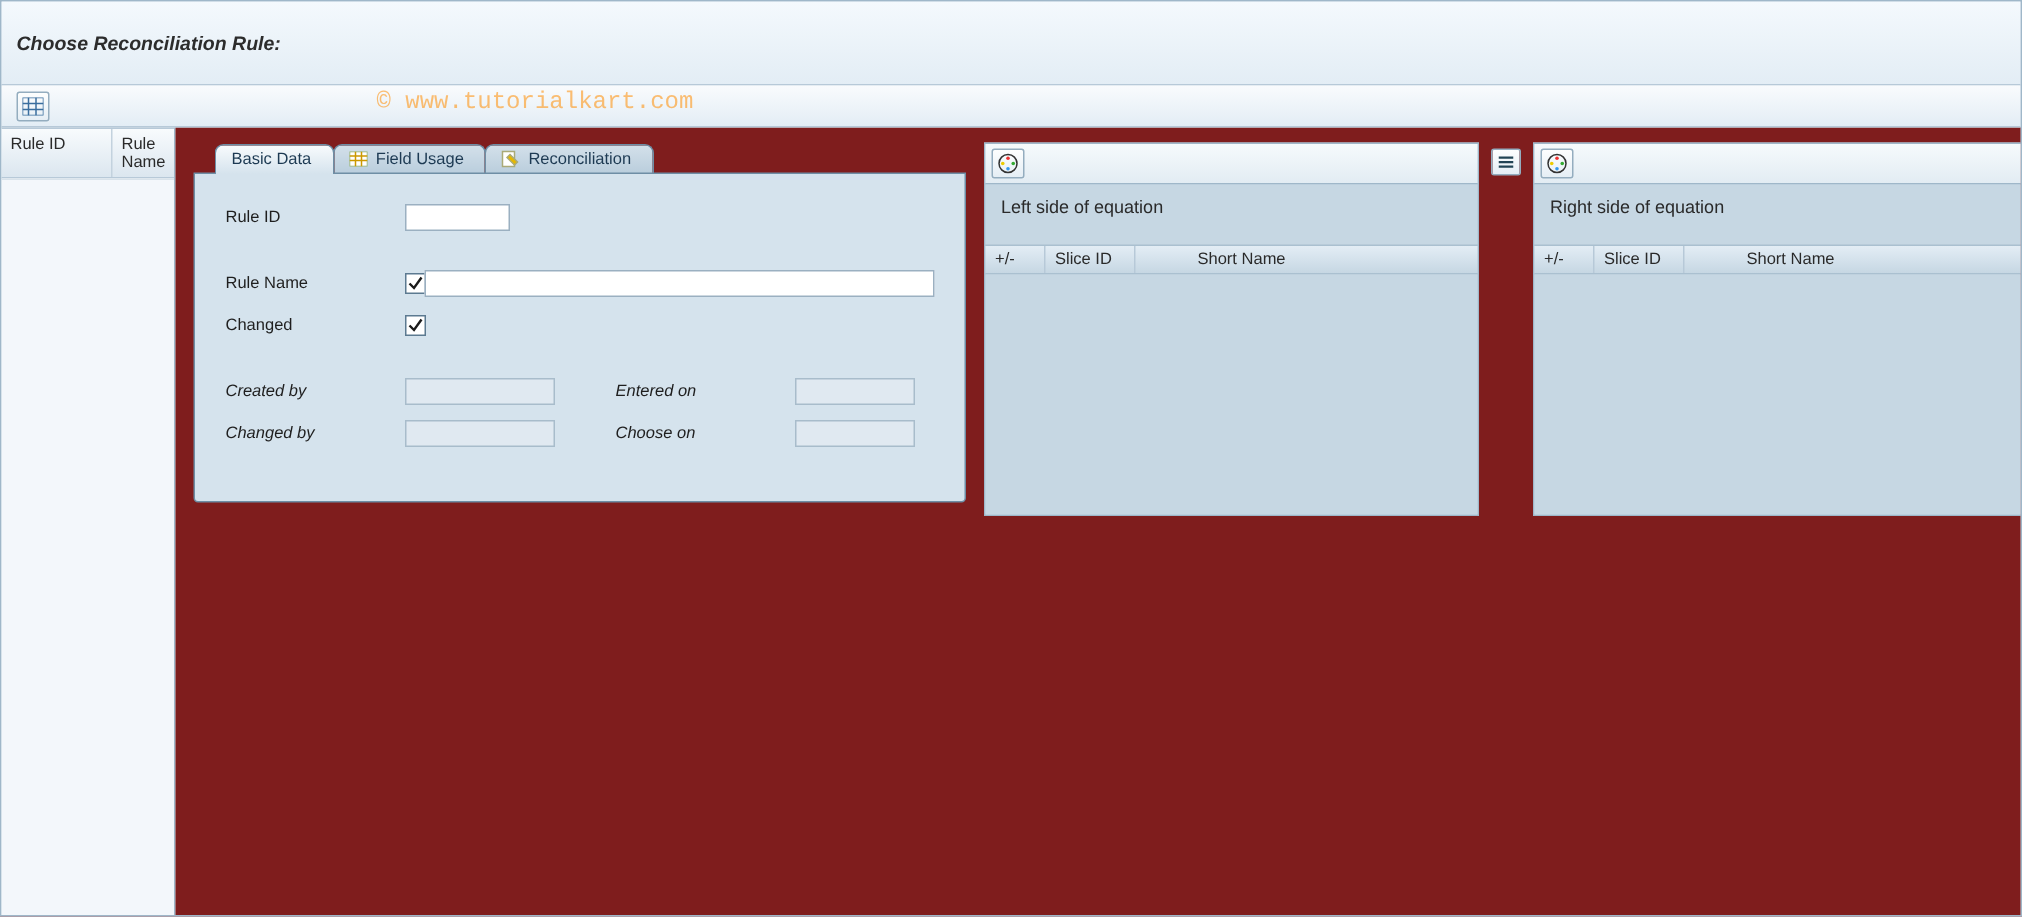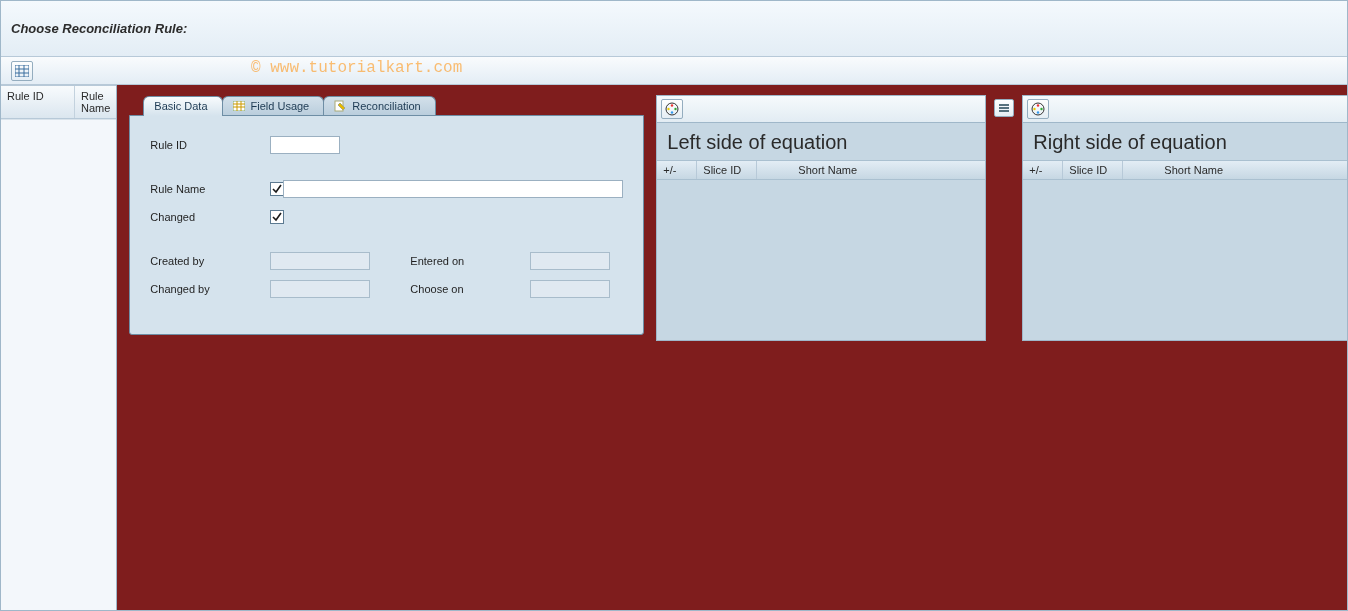--- a/index.html
+++ b/index.html
@@ -149,21 +149,21 @@
     .form-checkbox {
       width: 14px; height: 14px;
       border: 1px solid #5c7a91;
       background: #fff;
       display: inline-flex;
       align-items: center;
       justify-content: center;
     }
     .twocol { display: flex; gap: 40px; align-items: center; }
     .twocol .col { display: flex; align-items: center; gap: 10px; }
-    .twocol .form-label { width: 110px; }
+    .twocol .form-label { width: 110px; font-style: italic; }
     
     .equations {
       display: flex;
       gap: 8px;
       align-items: flex-start;
     }
     .eq-panel {
       border: 1px solid #9fb7c9;
       background: #c6d7e3;
       width: 330px;
@@ -172,23 +172,23 @@
     }
     .eq-toolbar {
       background: linear-gradient(#f6fafc,#e2ecf3);
       border-bottom: 1px solid #9fb7c9;
       padding: 3px 4px;
       display: flex;
       gap: 4px;
       align-items: center;
     }
     .eq-title {
-      font-size: 20px;
+      font-size: 12px;
       font-weight: normal;
-      padding: 8px 10px 6px 10px;
+      padding: 8px 10px 18px 10px;
       color: #2a2a2a;
       background: #c6d7e3;
     }
     .eq-header {
       display: flex;
       background: linear-gradient(#e3edf5,#c6d7e3);
       border-top: 1px solid #aac0d0;
       border-bottom: 1px solid #aac0d0;
     }
     .eq-header .cell {

